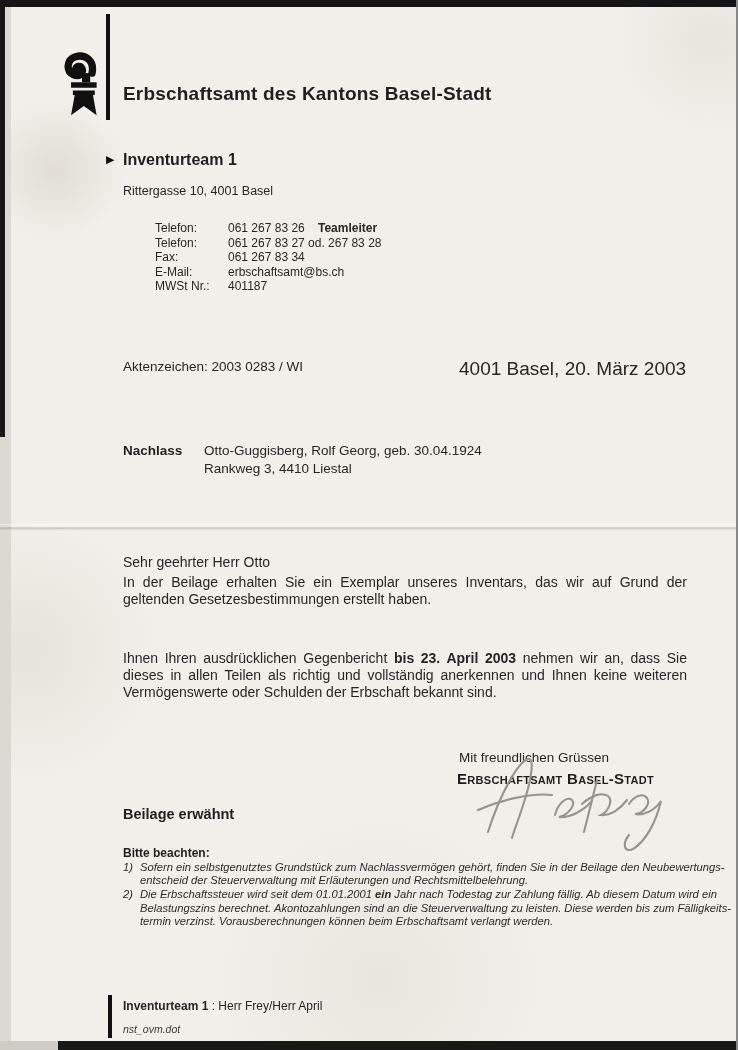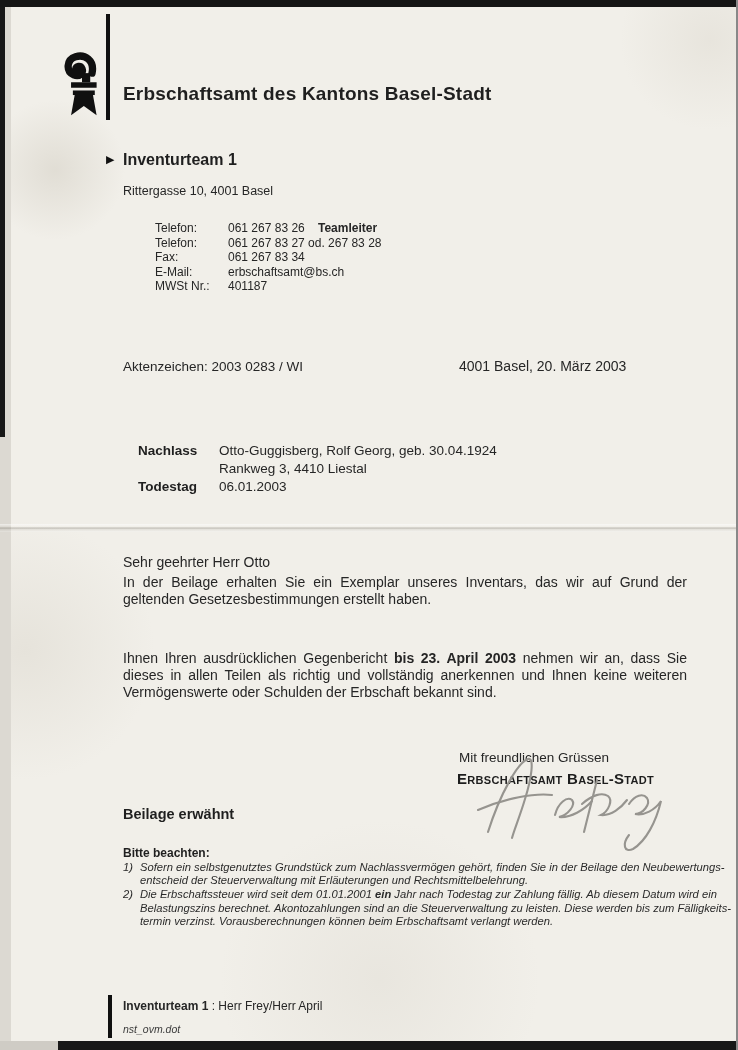--- a/index.html
+++ b/index.html
@@ -34,23 +34,23 @@
   .contacts{left:123px;top:221px;font-size:12px;line-height:14.6px;}
   .contact-row{display:flex;}
   .contact-label{width:73px;flex:none;margin-left:32px;}
   .contact-value{min-width:89px;}
   .contact-note{font-weight:bold;margin-left:1px;}
   
   .recipient{left:459px;top:161px;font-size:13px;line-height:16.4px;}
   .recipient-delivery{font-weight:bold;font-size:13.5px;}
   
   .ref-aktenzeichen{left:123px;top:359px;font-size:13.5px;}
-  .ref-place-date{left:459px;top:358px;font-size:14px;}
+  .ref-place-date{left:459px;top:358px;font-size:19px;}
   
-  .estate{left:138px;top:442px;font-size:13.5px;line-height:18px;}
+  .estate{left:123px;top:442px;font-size:13.5px;line-height:18px;}
   .estate-row{display:flex;}
   .estate-label{width:81px;flex:none;font-weight:bold;color:#1f1f1f;}
   
   .salutation{left:123px;top:554px;font-size:14px;}
   .para{left:123px;top:0;width:564px;font-size:14px;line-height:16.8px;text-align:justify;}
   .para1{top:574px;}
   .para2{top:650px;}
   .b{font-weight:bold;}
   
   .closing-greeting{left:459px;top:750px;font-size:13.5px;}
@@ -126,24 +126,20 @@
 
   <div class="abs estate">
     <div class="estate-row">
       <span class="estate-label">Nachlass</span>
       <span>Otto-Guggisberg, Rolf Georg, geb. 30.04.1924</span>
     </div>
     <div class="estate-row">
       <span class="estate-label"></span>
       <span>Rankweg 3, 4410 Liestal</span>
     </div>
-    <div class="estate-row">
-      <span class="estate-label">Todestag</span>
-      <span>06.01.2003</span>
-    </div>
   </div>
 
   <div class="abs salutation">Sehr geehrter Herr Otto</div>
 
   <div class="abs para para1">In der Beilage erhalten Sie ein Exemplar unseres Inventars, das wir auf Grund der geltenden Gesetzesbestimmungen erstellt haben.</div>
 
   <div class="abs para para2"><span>Ihnen Ihren ausdrücklichen Gegenbericht </span><span class="b">bis 23. April 2003</span><span> nehmen wir an, dass Sie dieses in allen Teilen als richtig und vollständig anerkennen und Ihnen keine weiteren Vermögenswerte oder Schulden der Erbschaft bekannt sind.</span></div>
 
   <div class="abs closing-greeting">Mit freundlichen Grüssen</div>
   <div class="abs closing-office">Erbschaftsamt Basel-Stadt</div>

